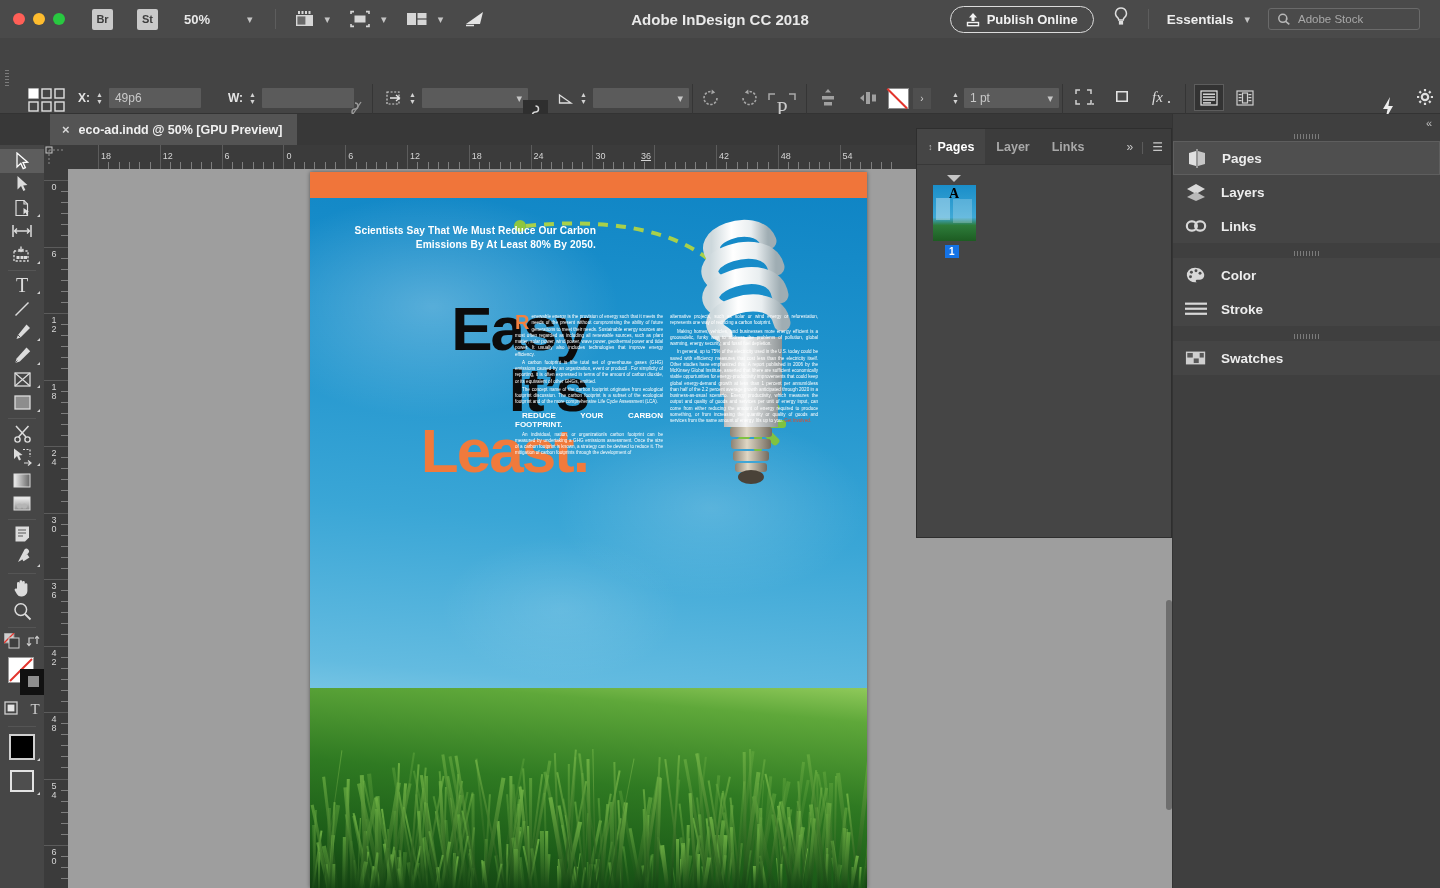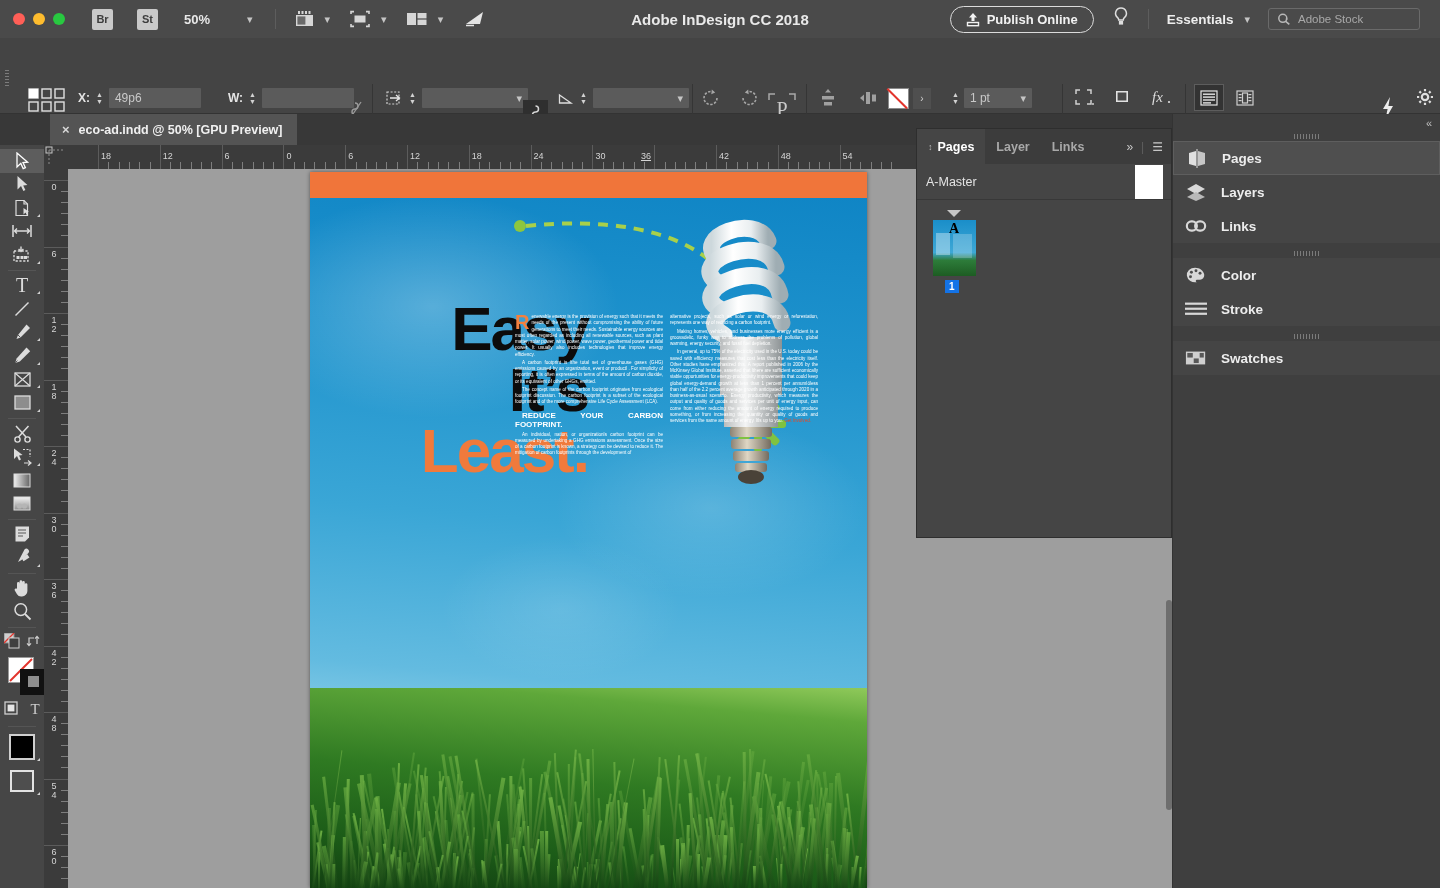--- a/index.html
+++ b/index.html
@@ -496,21 +496,21 @@
           <b></b>
         </div>
       <div class="arrowbtn" style="margin-left:4px">›</div>
     </div>
 
     <div style="position:absolute;left:952px;top:50px;display:flex;align-items:center;gap:5px">
       <div class="spinner">
           <span>▲</span>
           <span>▼</span>
         </div>
-      <div class="field ddown" style="width:68px">
+      <div class="field ddown" style="width:95px">
         <span>1 pt</span>
           <span class="chev">▾</span>
       </div>
     </div>
     <div style="position:absolute;left:952px;top:82px;display:flex;align-items:center">
       <div class="strokeline">
           <b></b>
         </div>
       <div class="arrowbtn" style="margin-left:0">▾</div>
     </div>
@@ -1404,20 +1404,21 @@
         <path d="M78 196 h54 v34 h-54z" fill="url(#base)"></path>
         <g fill="url(#metal)">
           <rect x="84" y="230" width="42" height="10" rx="3"></rect>
           <rect x="85" y="242" width="40" height="10" rx="3"></rect>
           <rect x="87" y="254" width="36" height="10" rx="3"></rect>
           <rect x="89" y="266" width="32" height="9" rx="3"></rect>
         </g>
         <ellipse cx="105" cy="280" rx="13" ry="7" fill="#4a4238"></ellipse>
       </svg>
 
+      <div class="headline-txt">Scientists Say That We Must Reduce Our Carbon Emissions By At Least 80% By 2050.</div>
 
       <div class="bigtype">
         <div>Easy</div>
         <div>It’s</div>
         <div class="green">Least.</div>
       </div>
 
       <div class="col" style="left:205px; top:142px; height:400px">
         <p class="noind"><span class="dropcap">R</span><span>enewable energy is the provision of energy such that it meets the needs of the present without compromising the ability of future generations to meet their needs. Sustainable energy sources are most often regarded as including all renewable sources, such as plant matter, solar power, wind power, wave power, geothermal power and tidal power. It usually also includes technologies that improve energy efficiency.</span></p>
         <p>A carbon footprint is lthe total set of greenhouse gases (GHG) emissions caused by an organization, event or productl . For simplicity of reporting, it is often expressed in terms of the amount of carbon dioxide, or its equivalent of other GHGs, emitted.</p>
@@ -1446,24 +1447,20 @@
       <div class="pp-tab">
         <span>Links</span>
       </div>
       <div class="pp-right">
         <span>»</span>
         <span style="color:#5f5f5f">|</span>
         <span>☰</span>
       </div>
     </div>
 
-    <div class="master-row">
-      <span>A-Master</span>
-      <span class="master-thumb"></span>
-    </div>
     <div class="pp-divider"></div>
 
     <div class="pagethumbzone">
       <div class="ptri"></div>
       <div class="pthumb">
         <div style="position:absolute;inset:0;background:linear-gradient(180deg,#1a8ec9 0%,#3ea8d6 58%,#2d7c3a 72%,#1d5c22 100%)"></div>
         <div style="position:absolute;left:3px;top:13px;width:14px;height:22px;background:rgba(255,255,255,.35)"></div>
         <div style="position:absolute;left:20px;top:14px;width:19px;height:24px;background:rgba(255,255,255,.22)"></div>
         <span class="tA">A</span>
       </div>

